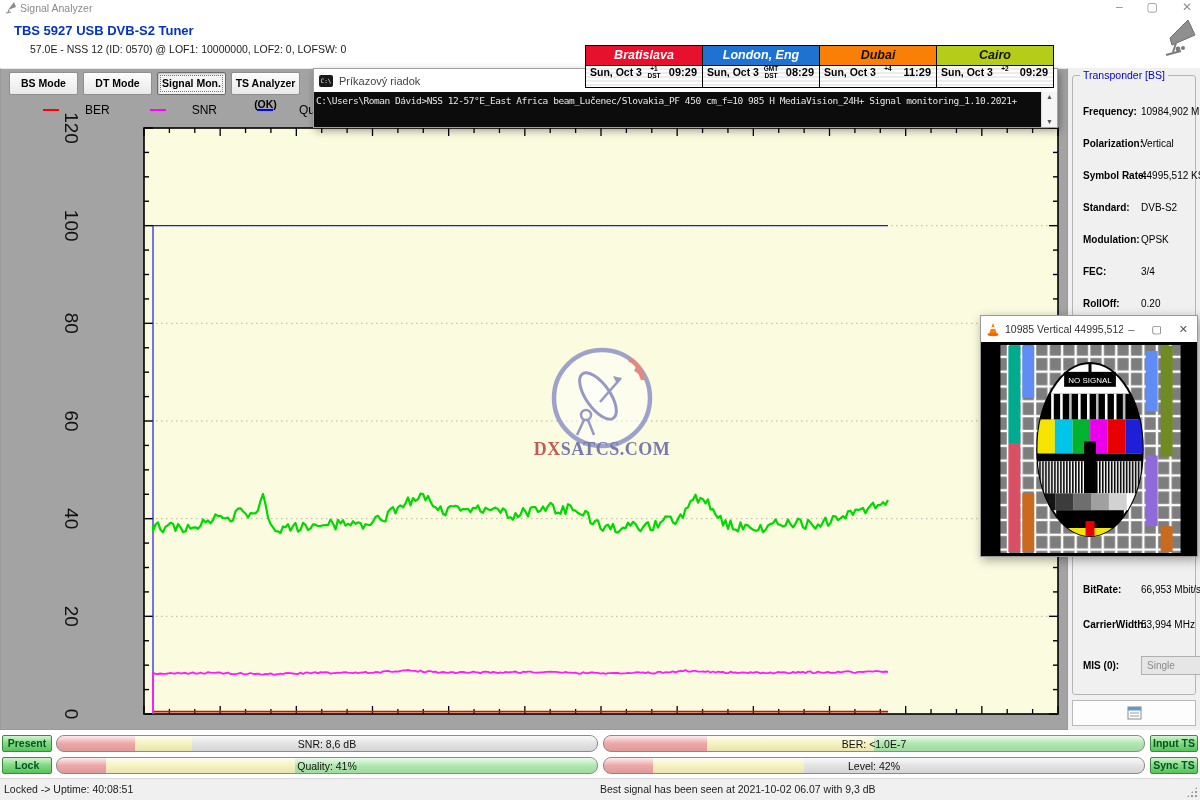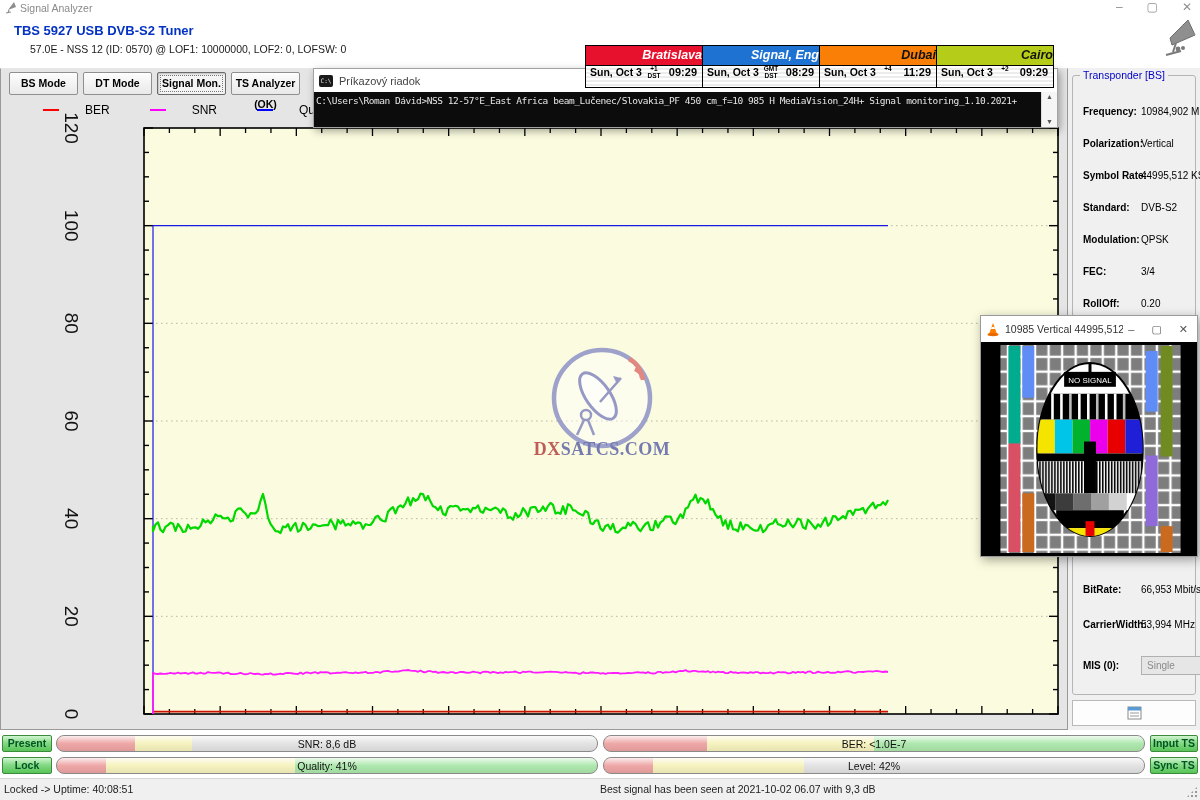--- a/index.html
+++ b/index.html
@@ -15,29 +15,29 @@
 
   
   .device-title { position:absolute; left:14px; top:23px; font-size:13px; font-weight:bold; color:#0433c4; }
   .device-sub   { position:absolute; left:30px; top:43px; font-size:10.5px; color:#1a1a1a; }
   .dish-logo { position:absolute; left:1152px; top:18px; }
 
   
   .clocks { position:absolute; left:585px; top:45px; width:473px; height:43px; display:flex; z-index:30; }
   .clock { width:118px; border:1px solid #000; margin-right:-1px; background:#fff; }
   .clock-head { height:20px; border-bottom:1px solid #000; font-size:12.5px; font-weight:bold; font-style:italic;
-                text-align:right; line-height:19px; }
+                text-align:center; line-height:19px; }
   .clock-body { height:21px; display:flex; 
                 background:repeating-linear-gradient(180deg,#ffffff 0 2px,#ececec 2px 4px); }
   .clock-date { font-size:10.5px; font-weight:bold; padding-left:4px; white-space:nowrap; }
   .clock-tz { width:24px; text-align:center; font-size:6.5px; font-weight:bold; line-height:6.5px; }
   .clock-time { font-size:11px; font-weight:bold; margin-left:auto; padding-right:5px; }
 
   
-  .tuner-panel { position:absolute; left:0; top:68px; width:1068px; height:662px; background:#e5e5e5;
+  .tuner-panel { position:absolute; left:0; top:68px; width:1068px; height:662px; background:#a3a3a3;
                  border:1px solid #9a9a9a; border-top:1px solid #e8e8e8; }
   .modes { position:absolute; left:8px; top:3px; display:flex; gap:5px; }
   .mode-btn { width:69px; height:23px; font-size:10.5px; font-weight:bold; color:#000; text-align:center;
               line-height:21px; background:linear-gradient(180deg,#fdfdfd,#e9e9e9);
               border:1px solid #8f8f8f; border-radius:2px; box-shadow:inset 0 1px 0 #fff; }
   .mode-btn.active { background:#f4f4f4; border:1px solid #6a6a6a; box-shadow:inset 1px 1px 2px #bdbdbd;
                      outline:1px dotted #777; outline-offset:-4px; }
   .legend { position:absolute; left:42px; top:34px; display:flex; align-items:center; gap:26px; }
   .legend .swatch { width:16px; height:2px; }
   .legend .lg-label { font-size:12px; color:#000; margin-right:14px; }
@@ -132,21 +132,21 @@
 <div class="clocks">
   <div class="clock">
     <div class="clock-head" style="background: rgb(232, 17, 45); color: rgb(255, 255, 255);">Bratislava</div>
     <div class="clock-body">
       <span class="clock-date">Sun, Oct 3</span>
       <span class="clock-tz"><span>+1</span><br><span>DST</span></span>
       <span class="clock-time">09:29</span>
     </div>
   </div>
   <div class="clock">
-    <div class="clock-head" style="background: rgb(30, 115, 210); color: rgb(255, 255, 255);">Signal, Eng</div>
+    <div class="clock-head" style="background: rgb(30, 115, 210); color: rgb(255, 255, 255);">London, Eng</div>
     <div class="clock-body">
       <span class="clock-date">Sun, Oct 3</span>
       <span class="clock-tz"><span>GMT</span><br><span>DST</span></span>
       <span class="clock-time">08:29</span>
     </div>
   </div>
   <div class="clock">
     <div class="clock-head" style="background: rgb(249, 127, 6); color: rgb(16, 16, 16);">Dubai</div>
     <div class="clock-body">
       <span class="clock-date">Sun, Oct 3</span>

